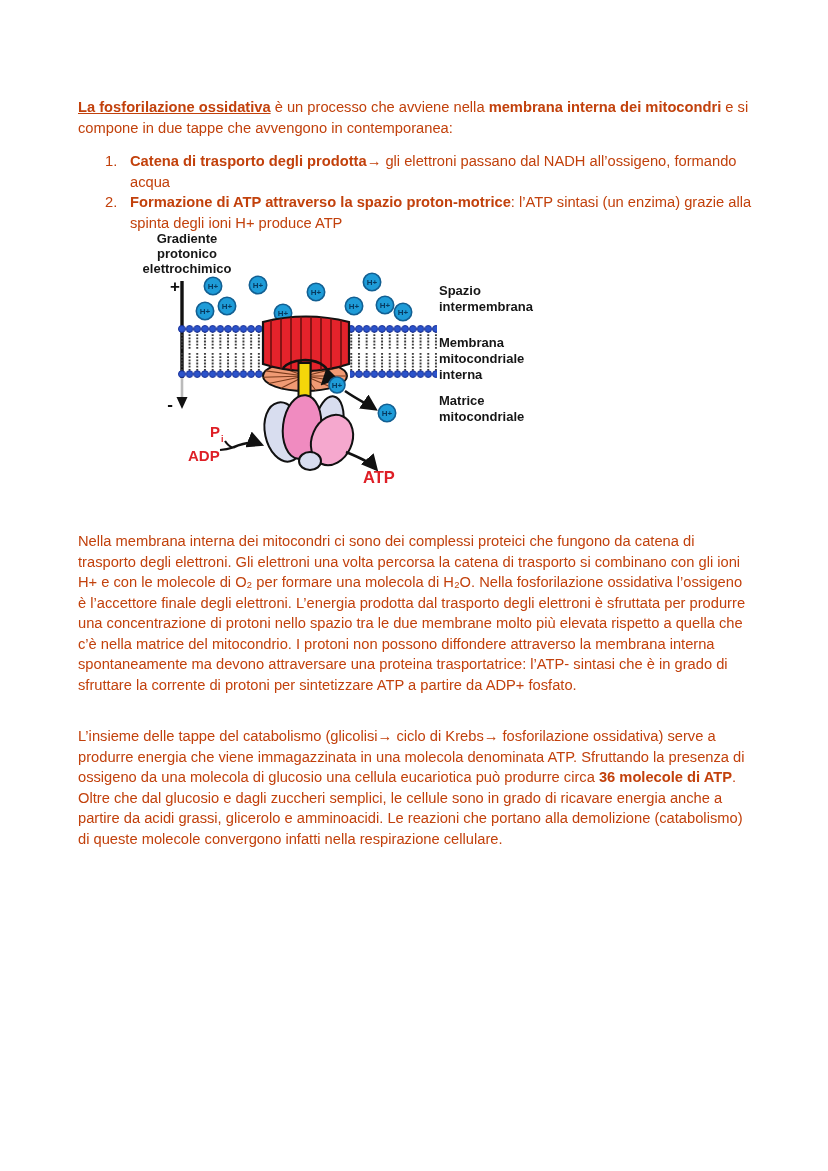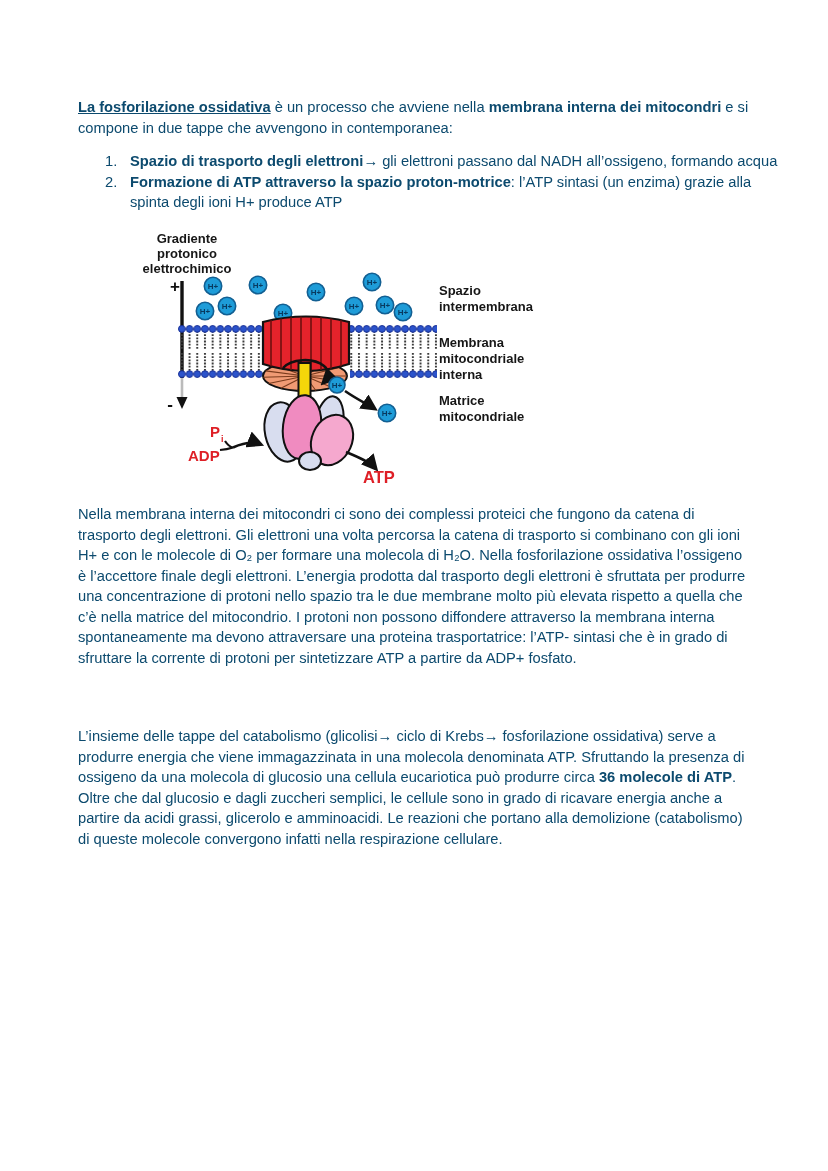--- a/index.html
+++ b/index.html
@@ -1,29 +1,29 @@
 <!DOCTYPE html>
 <html><head>
 <meta charset="utf-8">
 <style>
   html,body { margin:0; padding:0; background:#ffffff; }
   .page {
     position:relative; width:828px; height:1171px; background:#ffffff;
     font-family:"Liberation Sans","DejaVu Sans",sans-serif;
-    color:#0c4a6e; overflow:hidden;
+    color:#c2410c; overflow:hidden;
   }
   .blk { position:absolute; left:78px; width:674px; font-size:14.7px; line-height:20.5px; margin:0; }
   .intro { top:97px; }
   .lead  { font-weight:bold; text-decoration:underline; }
   .list  { top:151px; width:700px; }
   .li    { display:flex; padding-left:27px; }
   .num   { flex:0 0 25px; }
   .litext{ flex:1; }
   .diagram { position:absolute; left:140px; top:228px; }
-  .para1 { top:504px; }
+  .para1 { top:531px; }
   .para2 { top:726px; }
   b { font-weight:bold; }
 
   
   .dlabel text, text.dlabel {
     font-family:"Liberation Sans","DejaVu Sans",sans-serif;
     font-size:13px; font-weight:bold; fill:#161616; stroke:none;
   }
   .sign { font-family:"Liberation Sans",sans-serif; font-size:17px; font-weight:bold; fill:#111; stroke:none; }
   .hp   { font-family:"Liberation Sans",sans-serif; font-size:8px; font-weight:bold; fill:#083A5F; stroke:none; text-anchor:middle; }
@@ -35,21 +35,21 @@
 </head>
 <body>
 
 <div class="page">
 
   <p class="blk intro"><span class="lead">La fosforilazione ossidativa</span><span> è un processo che avviene nella </span><b>membrana interna dei mitocondri</b><span> e si compone in due tappe che avvengono in contemporanea:</span></p>
 
   <div class="blk list">
     <div class="li">
       <span class="num">1.</span>
-      <span class="litext"><b>Spazio di trasporto degli elettroni</b><span>→ gli elettroni passano dal NADH all’ossigeno, formando acqua</span></span>
+      <span class="litext"><b>Catena di trasporto degli prodotta</b><span>→ gli elettroni passano dal NADH all’ossigeno, formando acqua</span></span>
     </div>
     <div class="li">
       <span class="num">2.</span>
       <span class="litext"><b>Formazione di ATP attraverso la spazio proton-motrice</b><span>: l’ATP sintasi (un enzima) grazie alla spinta degli ioni H+ produce ATP</span></span>
     </div>
   </div>
 
   <svg class="diagram" width="480" height="268" viewBox="0 0 480 268">
     <defs>
       <marker id="arr" viewBox="0 0 10 10" refX="8" refY="5" markerWidth="6.5" markerHeight="6.5" orient="auto">

